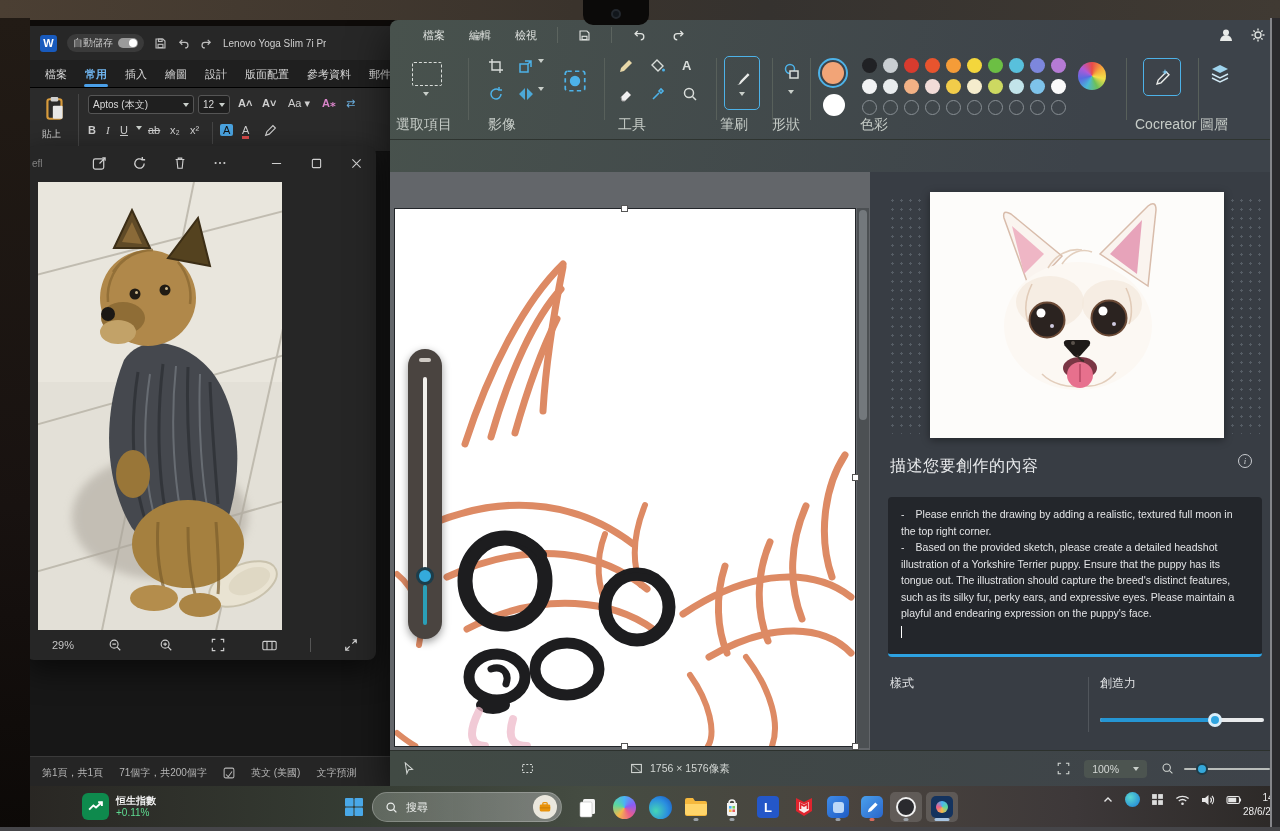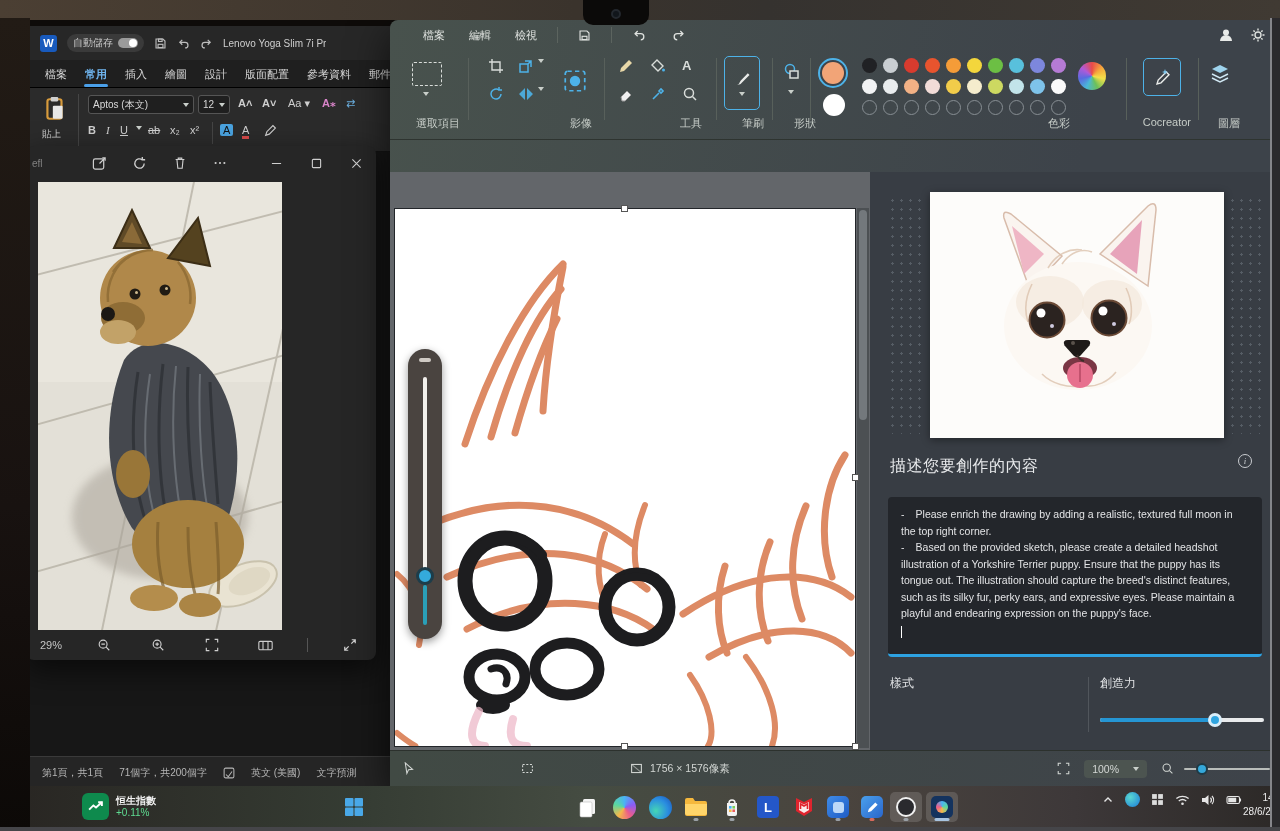--- a/index.html
+++ b/index.html
@@ -23,31 +23,31 @@
 .w-tab.active::after{content:"";position:absolute;left:8px;right:8px;bottom:0;height:3px;background:#4a9fe8;border-radius:2px}
 #word-ribbon{height:64px;background:#2b2b2b;position:relative;border-bottom:1px solid #151515}
 .w-fontbox{position:absolute;background:#1f1f1f;border:1px solid #555;border-radius:3px;color:#d8d8d8;font-size:10px;display:flex;align-items:center;justify-content:space-between;padding:0 4px}
 .w-ribicon{position:absolute;color:#cfcfcf;font-size:11px}
 #word-body{position:absolute;left:0;top:126px;right:0;bottom:32px;background:#171717}
 #word-status{position:absolute;left:0;bottom:0;right:0;height:32px;background:#252525;border-top:1px solid #3a3a3a;display:flex;align-items:center;gap:16px;padding:0 12px;font-size:10px;color:#b5b5b5;white-space:nowrap}
 
 #photos-window{left:26px;top:146px;width:350px;height:514px;background:#262626;border-radius:8px;box-shadow:0 10px 30px rgba(0,0,0,.6);overflow:hidden}
 #photos-titlebar{height:34px;display:flex;align-items:center;color:#c9c9c9}
 .p-icon{width:34px;height:26px;display:flex;align-items:center;justify-content:center;color:#cfcfcf}
-#photos-bottom{position:absolute;left:0;bottom:0;right:0;height:30px;display:flex;align-items:center;justify-content:flex-end;gap:30px;padding:0 14px;color:#c5c5c5;font-size:11px}
+#photos-bottom{position:absolute;left:12px;bottom:0;right:0;height:30px;display:flex;align-items:center;justify-content:flex-end;gap:30px;padding:0 14px;color:#c5c5c5;font-size:11px}
 
 #paint-window{left:390px;top:20px;width:890px;height:766px;background:linear-gradient(100deg,#48524d,#3d434a 70%);border-radius:8px 8px 0 0;box-shadow:0 14px 40px rgba(0,0,0,.65);overflow:hidden}
 #paint-titlebar{height:32px;display:flex;align-items:center;gap:9px;padding:0 12px;color:#e4e6e4;font-size:11px}
 #paint-logo{width:15px;height:15px;border-radius:4px;background:conic-gradient(#e85a8a,#f5c04a,#6cc06a,#4aa8e8,#8a6ae0,#e85a8a)}
 #paint-menubar{height:30px;display:flex;align-items:center;gap:2px;padding:0 6px;color:#dfe2df;font-size:11px;position:relative}
 .pm-item{padding:4px 12px;border-radius:4px}
 .pm-sep{width:1px;height:16px;background:#5c645f;margin:0 6px}
 #paint-toolbar{height:90px;position:relative;color:#d9ddda;border-bottom:1px solid #2e3430}
 .tb-divider{position:absolute;top:8px;width:1px;height:62px;background:#58605b}
-.tb-label{position:absolute;top:66px;font-size:11px;color:#c6ccc7;text-align:right;white-space:nowrap}
+.tb-label{position:absolute;top:66px;font-size:14px;color:#c6ccc7;text-align:left;white-space:nowrap}
 .tb-ico{position:absolute;color:#d9ddda}
 .chev{width:0;height:0;border-left:3.5px solid transparent;border-right:3.5px solid transparent;border-top:4px solid #c9cfca}
 .sel-blue{border:1.5px solid #4db2e8;border-radius:5px}
 
 #color-selected{position:absolute;left:428px;top:8px;width:30px;height:30px;border-radius:50%;border:2px solid #4db2e8;padding:2px;background:#3d434a}
 #color-selected>div{width:100%;height:100%;border-radius:50%}
 #color-secondary{position:absolute;left:433px;top:44px;width:22px;height:22px;border-radius:50%;background:#fff}
 #palette-grid{position:absolute;left:470px;top:6px;display:grid;grid-template-columns:repeat(10,20px);grid-auto-rows:20px;gap:1px}
 .swatch{width:15px;height:15px;border-radius:50%;margin:2px}
 .swatch.empty{background:transparent;border:1.5px solid #878e93}
@@ -715,20 +715,34 @@
   <div id="tb-start">
     <svg width="20" height="20" viewBox="0 0 20 20">
         <g fill="#49a8e8">
           <rect x="1" y="1" width="8.5" height="8.5" rx="1"></rect>
           <rect x="10.5" y="1" width="8.5" height="8.5" rx="1"></rect>
           <rect x="1" y="10.5" width="8.5" height="8.5" rx="1"></rect>
           <rect x="10.5" y="10.5" width="8.5" height="8.5" rx="1"></rect>
         </g>
       </svg>
   </div>
+  <div id="tb-search">
+    <svg width="13" height="13" viewBox="0 0 16 16" fill="none" stroke="#eceeec" stroke-width="1.5">
+        <circle cx="7" cy="7" r="4.5"></circle>
+        <path d="M10.5 10.5 14 14"></path>
+      </svg>
+    <span>搜尋</span>
+    <span class="brief">
+        <svg width="14" height="14" viewBox="0 0 16 16">
+          <rect x="2" y="5" width="12" height="8" rx="1.5" fill="#e8920a"></rect>
+          <rect x="5.5" y="3" width="5" height="3" rx="1" fill="none" stroke="#e8920a" stroke-width="1.5"></rect>
+          <path d="M2 9h12" stroke="#c47a08" stroke-width="1"></path>
+        </svg>
+      </span>
+  </div>
 
   <div class="tb-app" style="left:572px">
       <svg width="22" height="22" viewBox="0 0 22 22">
         <rect x="6" y="3" width="12" height="15" rx="1.5" fill="#f4f4f4"></rect>
         <rect x="3" y="6" width="12" height="15" rx="1.5" fill="#fff" stroke="#bbb" stroke-width=".6"></rect>
       </svg>
     </div>
   <div class="tb-app" style="left:608px">
       <div style="width:23px;height:23px;border-radius:50%;background:conic-gradient(#4ab3f4,#8a5cf6,#ec5c8a,#f5b84a,#5ad8a0,#4ab3f4)"></div>
     </div>

